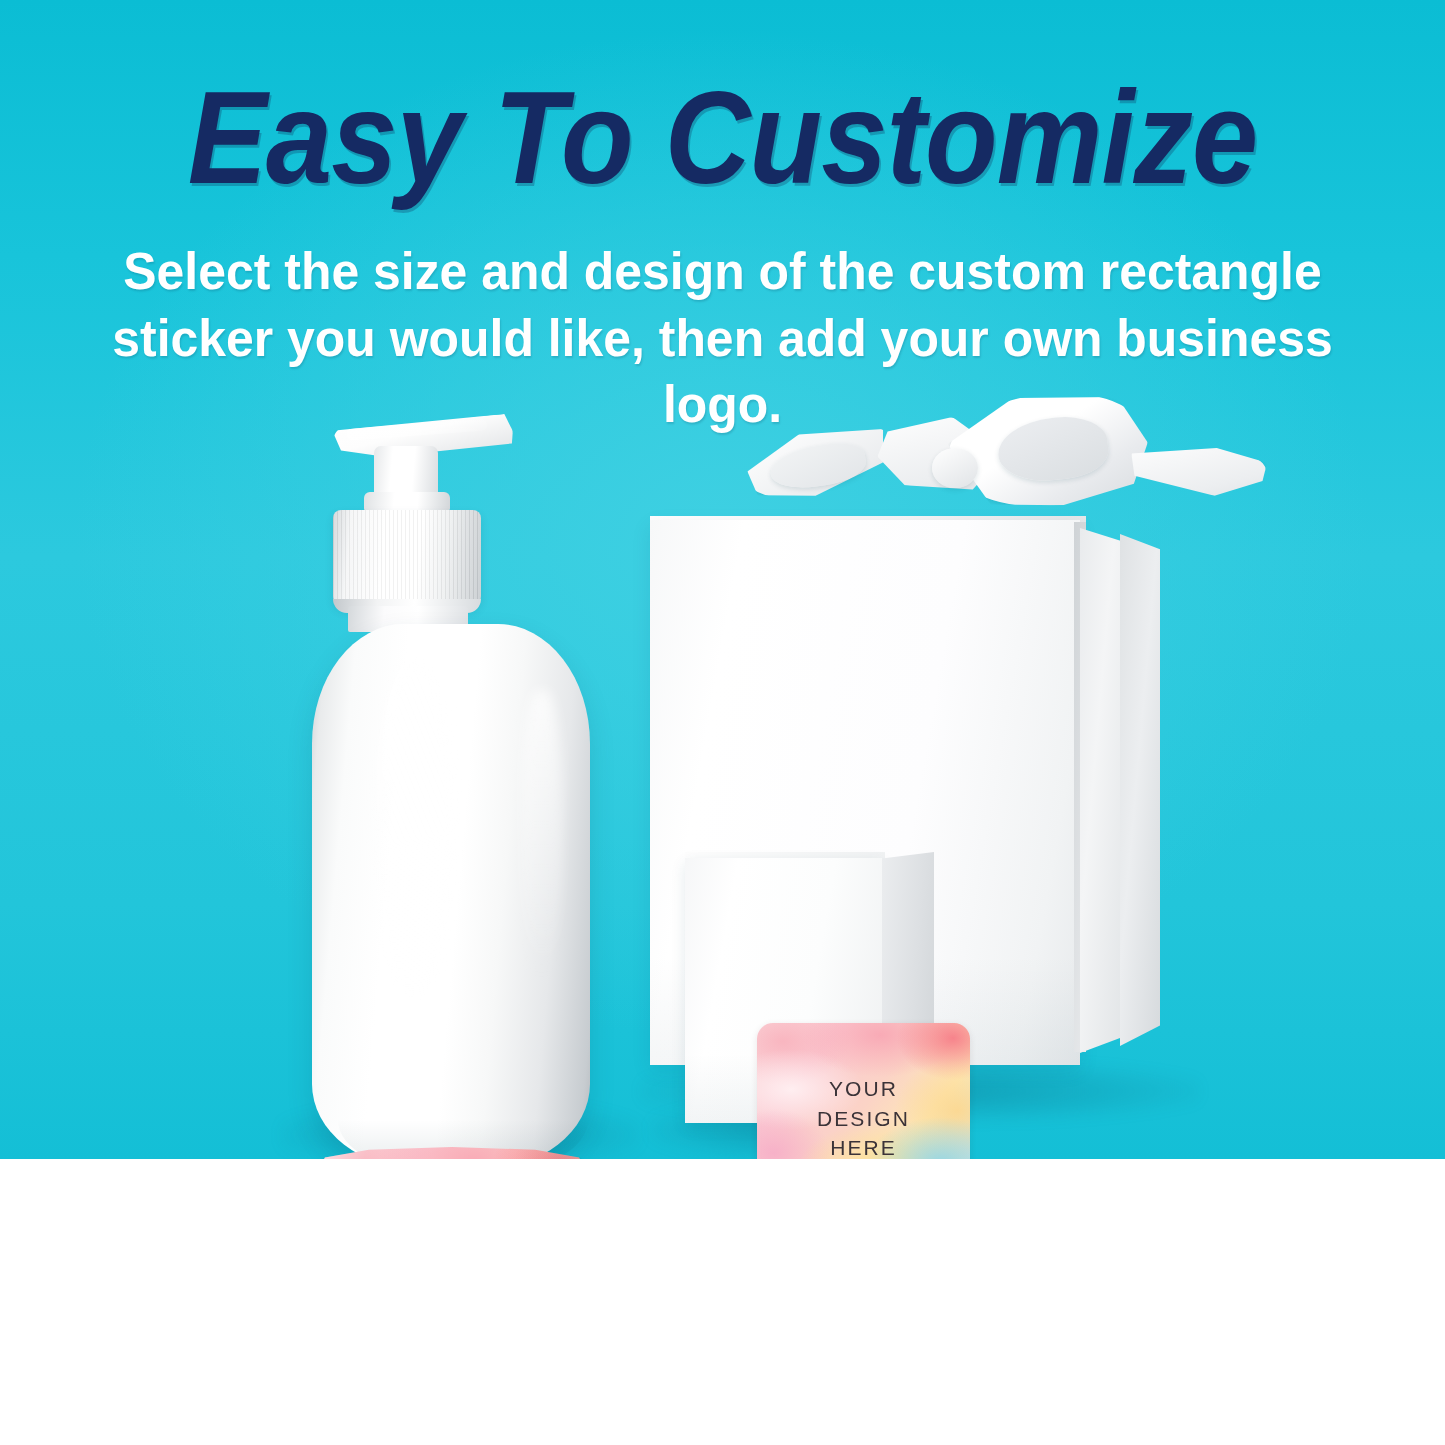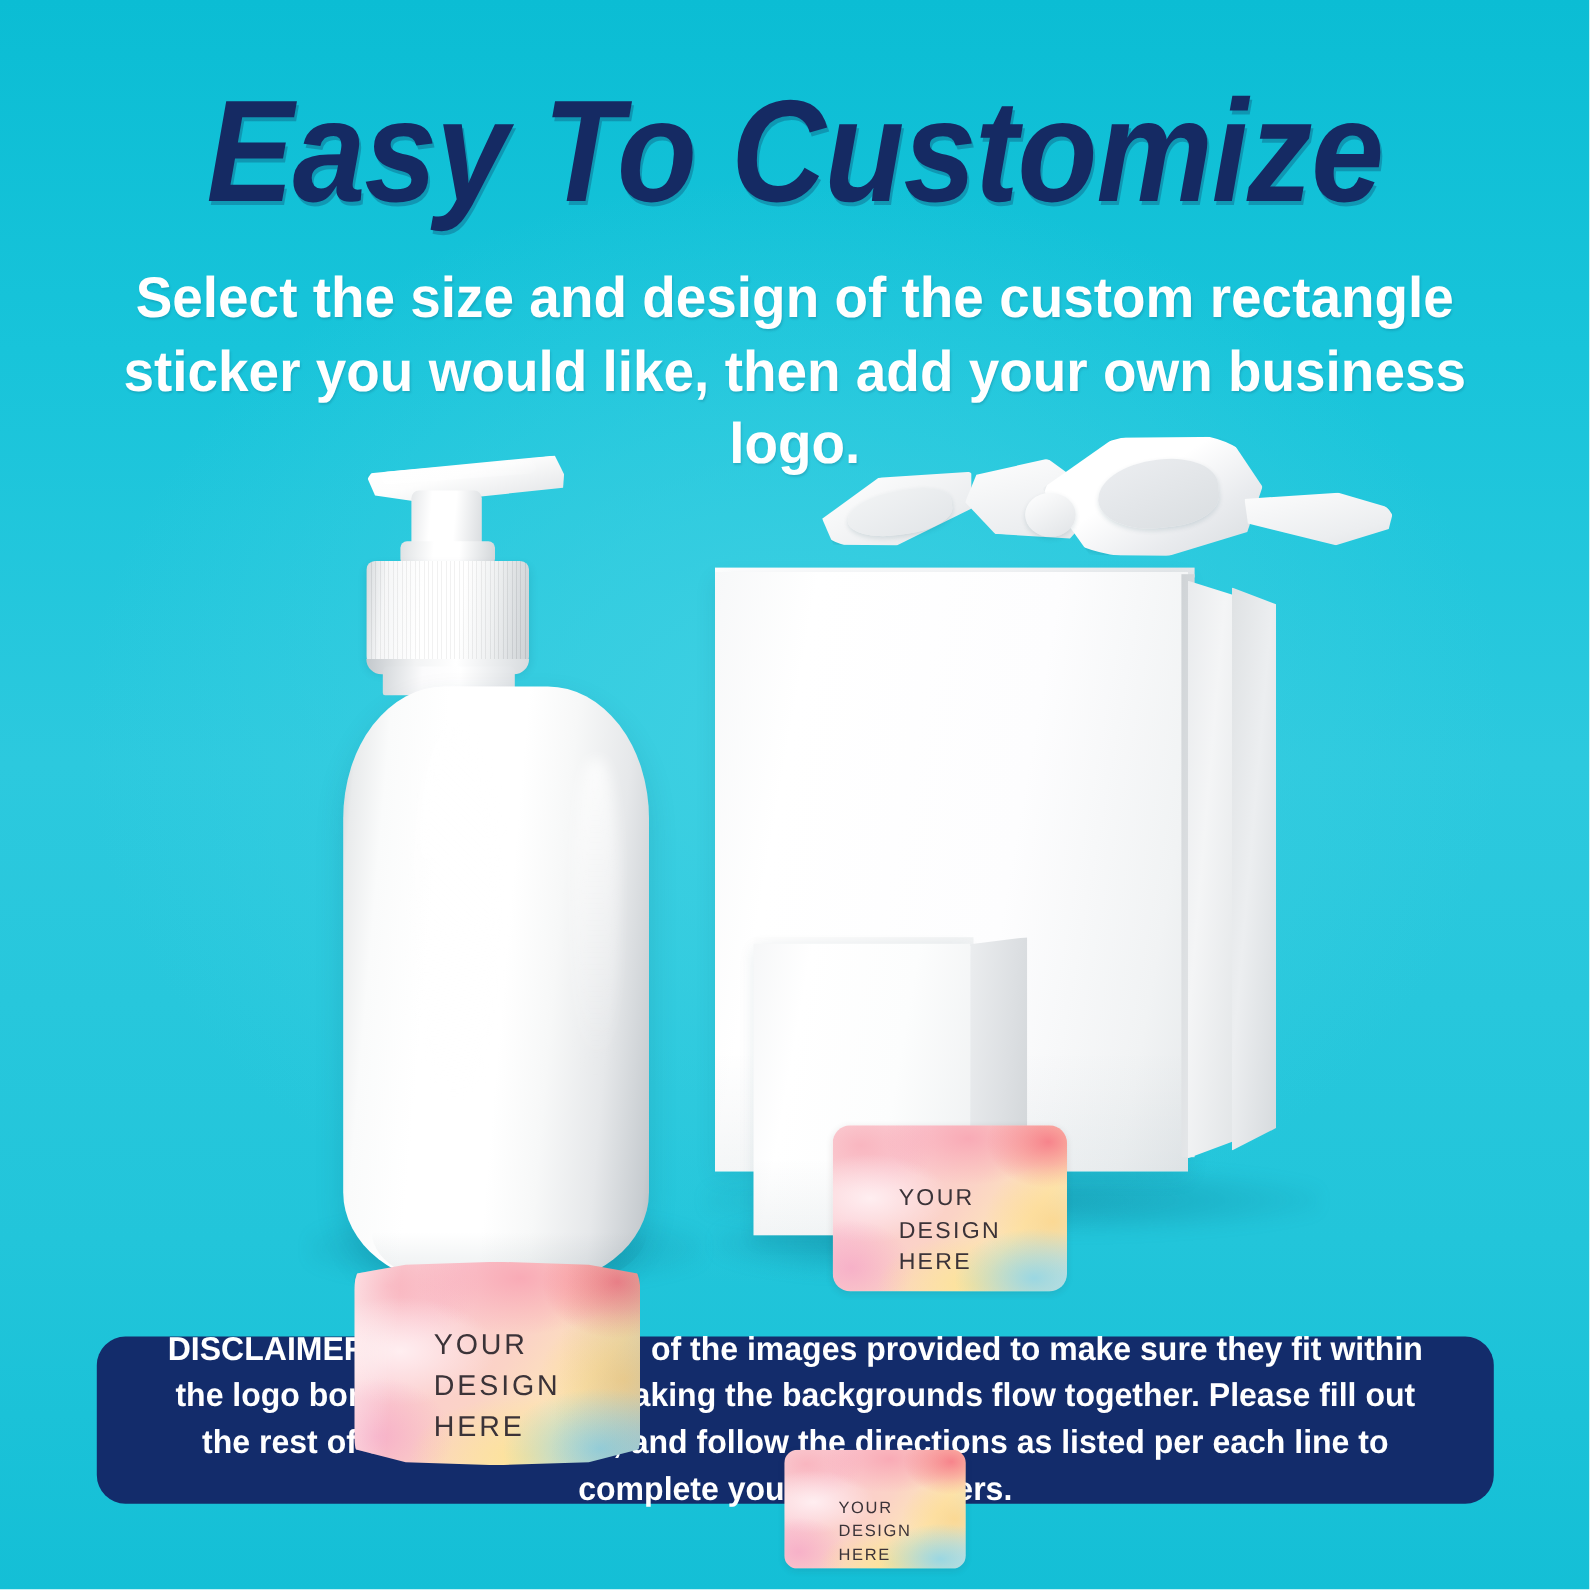--- a/index.html
+++ b/index.html
@@ -5,21 +5,21 @@
   * { margin:0; padding:0; box-sizing:border-box; }
 
   html,body{
     width:1445px; height:1445px;
     font-family:"Liberation Sans", sans-serif;
     overflow:hidden;
   }
 
   #stage{
     position:relative;
-    width:1445px; height:1445px;
+    width:1445px; height:1159px;
     background:
       radial-gradient(ellipse 900px 700px at 50% 46%, #3ED0E2 0%, rgba(62,208,226,0) 72%),
       linear-gradient(180deg, #0BBDD4 0%, #18C4DA 22%, #2CC9DE 48%, #22C5DA 78%, #14BFD6 100%);
     overflow:hidden;
   }
 
   
   .headline{
     position:absolute; left:0; top:72px; width:1445px;
     text-align:center;
@@ -233,20 +233,21 @@
       radial-gradient(ellipse 52% 40% at 58% 8%, rgba(248,160,176,.78) 0%, rgba(248,160,176,0) 70%),
       radial-gradient(ellipse 40% 44% at 8% 86%, rgba(245,166,198,.72) 0%, rgba(245,166,198,0) 66%),
       radial-gradient(ellipse 48% 38% at 16% 44%, rgba(255,240,242,.95) 0%, rgba(255,240,242,0) 70%),
       radial-gradient(ellipse 44% 40% at 12% 12%, rgba(248,170,182,.70) 0%, rgba(248,170,182,0) 72%),
       linear-gradient(128deg, #fbd9dc 0%, #fbcbd2 26%, #fbd3c6 52%, #fde8b6 74%, #cfe6e8 100%);
     box-shadow:0 2px 7px rgba(60,30,40,.10);
     display:flex; align-items:center; justify-content:center;
     overflow:hidden;
   }
   .sticker .lines{
+    text-align:center;
     color:#3b3338;
     font-family:"Liberation Sans", sans-serif;
     font-weight:300;
     line-height:1.42;
     white-space:nowrap;
     margin-top:40px;
   }
 
   
   .st-bottle{

